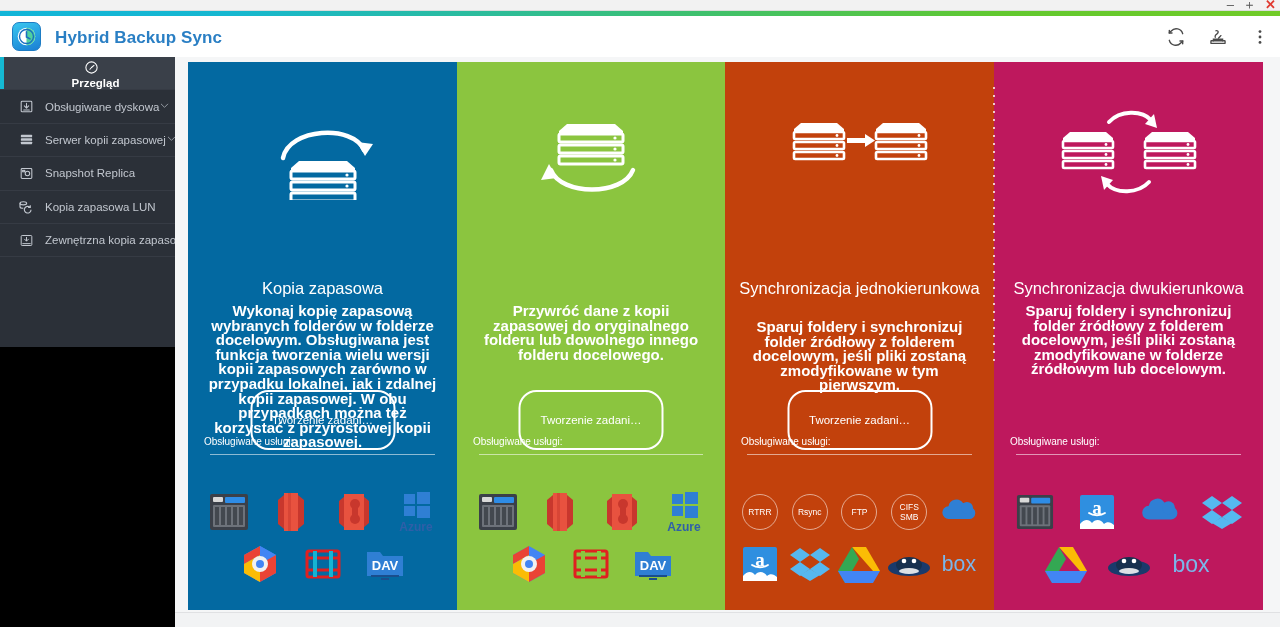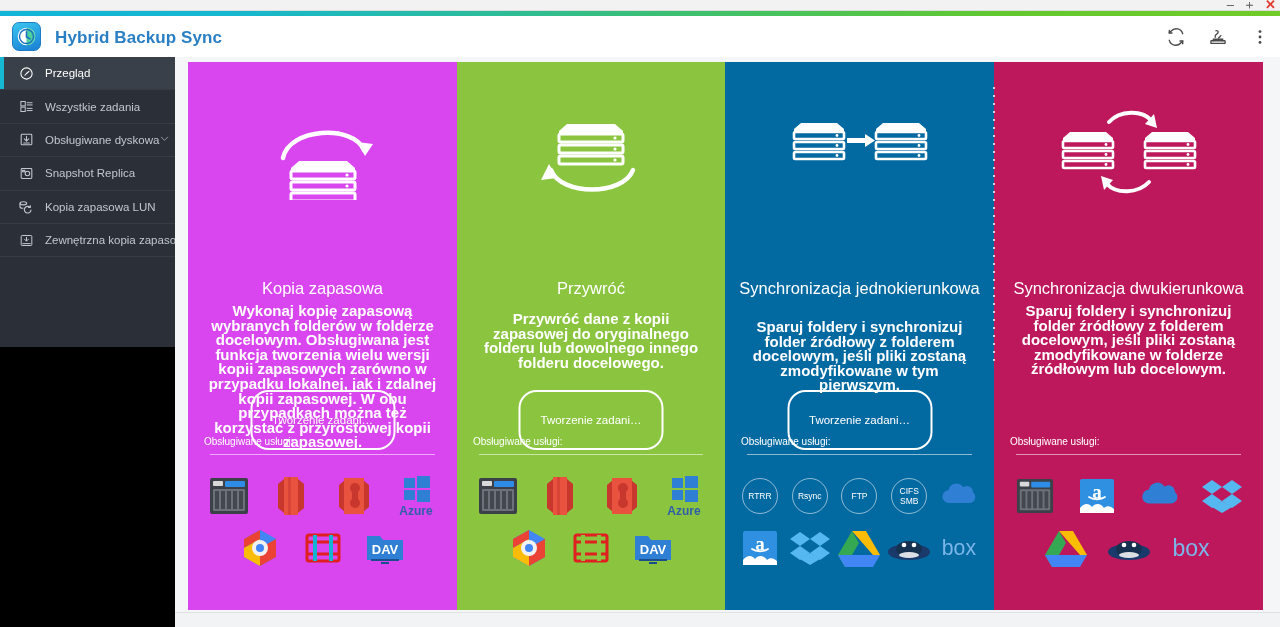--- a/index.html
+++ b/index.html
@@ -54,42 +54,42 @@
   #sidebar {
     position: absolute; left: 0; top: 57px; width: 175px; height: 555px;
     background: #2b3038;
   }
   .side-item {
     position: relative; height: 33.4px; display: flex; align-items: center;
     padding-left: 16px; color: #c2c7cf; font-size: 11.5px;
     border-bottom: 1px solid #363b44; cursor: pointer; white-space: nowrap;
   }
   .side-item .si-icon { width: 20px; height: 20px; flex: 0 0 20px; display: flex; align-items: center; justify-content: center; margin-right: 9px; }
-  .side-item.active { background: #3a4049; color: #ffffff; font-weight: normal; }
+  .side-item.active { background: #3a4049; color: #ffffff; font-weight: bold; flex-direction: column; }
   .side-item.active::before {
     content: ""; position: absolute; left: 0; top: 0; width: 4px; height: 100%;
     background: #15b9d3;
   }
   .chev { margin-left: auto; margin-right: 16px; opacity: .75; }
   #sidebar-fill { position: absolute; left: 0; top: 612px; width: 175px; height: 15px; background: #000; }
   #sidebar-black { position: absolute; left: 0; top: 290px; width: 175px; height: 322px; background: #000; }
 
   
   #content {
     position: absolute; left: 175px; top: 57px; width: 1105px; height: 555px;
     background: #f5f6f7;
   }
   #cards {
     position: absolute; left: 13px; top: 5px; width: 1075px; height: 548px;
     display: flex;
   }
   .card { position: relative; height: 548px; overflow: hidden; }
-  .card-1 { width: 269px; background: #d946ef; }
+  .card-1 { width: 269px; background: #0369a1; }
   .card-2 { width: 268px; background: #8bc53f; }
-  .card-3 { width: 269px; background: #0369a1; }
+  .card-3 { width: 269px; background: #c2410c; }
   .card-4 { width: 269px; background: #be185d; }
   #dot-divider {
     position: absolute; left: 805px; top: 25px; width: 2px; height: 275px;
     background-image: repeating-linear-gradient(to bottom, rgba(255,255,255,.75) 0px, rgba(255,255,255,.75) 2px, transparent 2px, transparent 8px);
     z-index: 4;
   }
 
   .card-art { position: absolute; left: 0; top: 37px; width: 100%; height: 105px;
               display: flex; align-items: center; justify-content: center; }
   .card-head {
@@ -110,21 +110,21 @@
   }
   .svc-label {
     position: absolute; left: 16px; width: 100%; top: 374px; 
     color: #ffffff; font-size: 10px;
   }
   .svc-rule {
     position: absolute; left: 22px; right: 22px; top: 392px; height: 1px;
     background: rgba(255,255,255,.55);
   }
   .svc-grid {
-    position: absolute; left: 10px; right: 10px; top: 408px;
+    position: absolute; left: 10px; right: 10px; top: 424px;
     display: flex; flex-wrap: wrap; justify-content: center;
     gap: 0px 0px;
   }
   .svc-grid .svc { width: 25%; height: 52px; display: flex; align-items: center; justify-content: center; }
   .svc-grid.g5 .svc { width: 20%; }
 
   .proto-circle {
     width: 36px; height: 36px; border-radius: 50%;
     border: 1px solid rgba(255,255,255,.55);
     display: flex; align-items: center; justify-content: center;
@@ -198,47 +198,52 @@
     <span class="si-icon">
       <svg width="15" height="15" viewBox="0 0 24 24" fill="none" stroke="#ffffff" stroke-width="1.7">
         <circle cx="12" cy="12" r="9"></circle>
           <path d="M12 12l4-3.5" stroke-linecap="round"></path>
         <path d="M12 12l-2.5 2.8" stroke-linecap="round"></path>
       </svg>
     </span>
     <span>Przegląd</span>
   </div>
 
-  <div class="side-item">
-    <span class="si-icon">
-      <svg width="15" height="15" viewBox="0 0 24 24" fill="none" stroke="#c2c7cf" stroke-width="1.6">
-        <rect x="3" y="4" width="7" height="7"></rect>
-          <rect x="3" y="13" width="7" height="7"></rect>
-        <path d="M13 6h8M13 9.5h8M13 15h8M13 18.5h8" stroke-linecap="round"></path>
-      </svg>
-    </span>
-    <span>Wszystkie zadania</span>
-  </div>
 
   <div class="side-item">
     <span class="si-icon">
       <svg width="15" height="15" viewBox="0 0 24 24" fill="none" stroke="#c2c7cf" stroke-width="1.7">
         <rect x="3.5" y="3.5" width="17" height="17" rx="1.5"></rect>
         <path d="M12 7v7M8.5 11l3.5 3.5L15.5 11" stroke-linecap="round" stroke-linejoin="round"></path>
         <path d="M7.5 17.5h9" stroke-linecap="round"></path>
       </svg>
     </span>
     <span>Obsługiwane dyskowa</span>
     <span class="chev">
       <svg width="11" height="11" viewBox="0 0 24 24" fill="none" stroke="#c2c7cf" stroke-width="2">
           <path d="M5 9l7 7 7-7" stroke-linecap="round"></path>
         </svg>
     </span>
   </div>
 
+  <div class="side-item">
+    <span class="si-icon">
+      <svg width="15" height="15" viewBox="0 0 24 24" fill="#c2c7cf">
+        <rect x="3" y="4.5" width="18" height="4" rx="1"></rect>
+        <rect x="3" y="10" width="18" height="4" rx="1"></rect>
+        <rect x="3" y="15.5" width="18" height="4" rx="1"></rect>
+      </svg>
+    </span>
+    <span>Serwer kopii zapasowej</span>
+    <span class="chev">
+      <svg width="11" height="11" viewBox="0 0 24 24" fill="none" stroke="#c2c7cf" stroke-width="2">
+          <path d="M5 9l7 7 7-7" stroke-linecap="round"></path>
+        </svg>
+    </span>
+  </div>
 
   <div class="side-item">
     <span class="si-icon">
       <svg width="15" height="15" viewBox="0 0 24 24" fill="none" stroke="#c2c7cf" stroke-width="1.7">
         <rect x="3.5" y="4" width="17" height="16" rx="1.5"></rect>
         <circle cx="13.5" cy="12" r="3.6"></circle>
         <rect x="5.8" y="7" width="3.4" height="2.2"></rect>
       </svg>
     </span>
     <span>Snapshot Replica</span>
@@ -382,22 +387,21 @@
             <circle cx="78" cy="34" r="1.6" fill="#ffffff"></circle>
             <circle cx="78" cy="45" r="1.6" fill="#ffffff"></circle>
             <circle cx="78" cy="56" r="1.6" fill="#ffffff"></circle>
           </g>
           <g fill="none" stroke="#ffffff" stroke-width="4.5" stroke-linecap="round">
             <path d="M14 66 C24 92, 86 92, 96 66"></path>
           </g>
           <path d="M12 60 L4 76 L20 74 Z" fill="#ffffff"></path>
         </svg>
       </div>
-      <div class="card-head" style="top:216px">Przywróć</div>
-      <div class="card-desc" style="top:250px">Przywróć dane z kopii zapasowej do oryginalnego folderu lub dowolnego innego folderu docelowego.</div>
+      <div class="card-desc" style="top:242px">Przywróć dane z kopii zapasowej do oryginalnego folderu lub dowolnego innego folderu docelowego.</div>
       <button class="create-btn">Tworzenie zadani…</button>
       <div class="svc-label">Obsługiwane usługi:</div>
       <div class="svc-rule"></div>
       <div class="svc-grid">
         <span class="svc">
           <svg width="42" height="40" viewBox="0 0 42 40">
               <rect x="2" y="2" width="38" height="36" rx="2" fill="#3b4049"></rect>
               <rect x="5" y="5" width="10" height="5" rx="1" fill="#d9d9d9"></rect>
               <rect x="17" y="5" width="20" height="6" rx="1" fill="#2e8ce6"></rect>
               <rect x="5" y="13" width="32" height="22" rx="1" fill="#6d727a"></rect>

